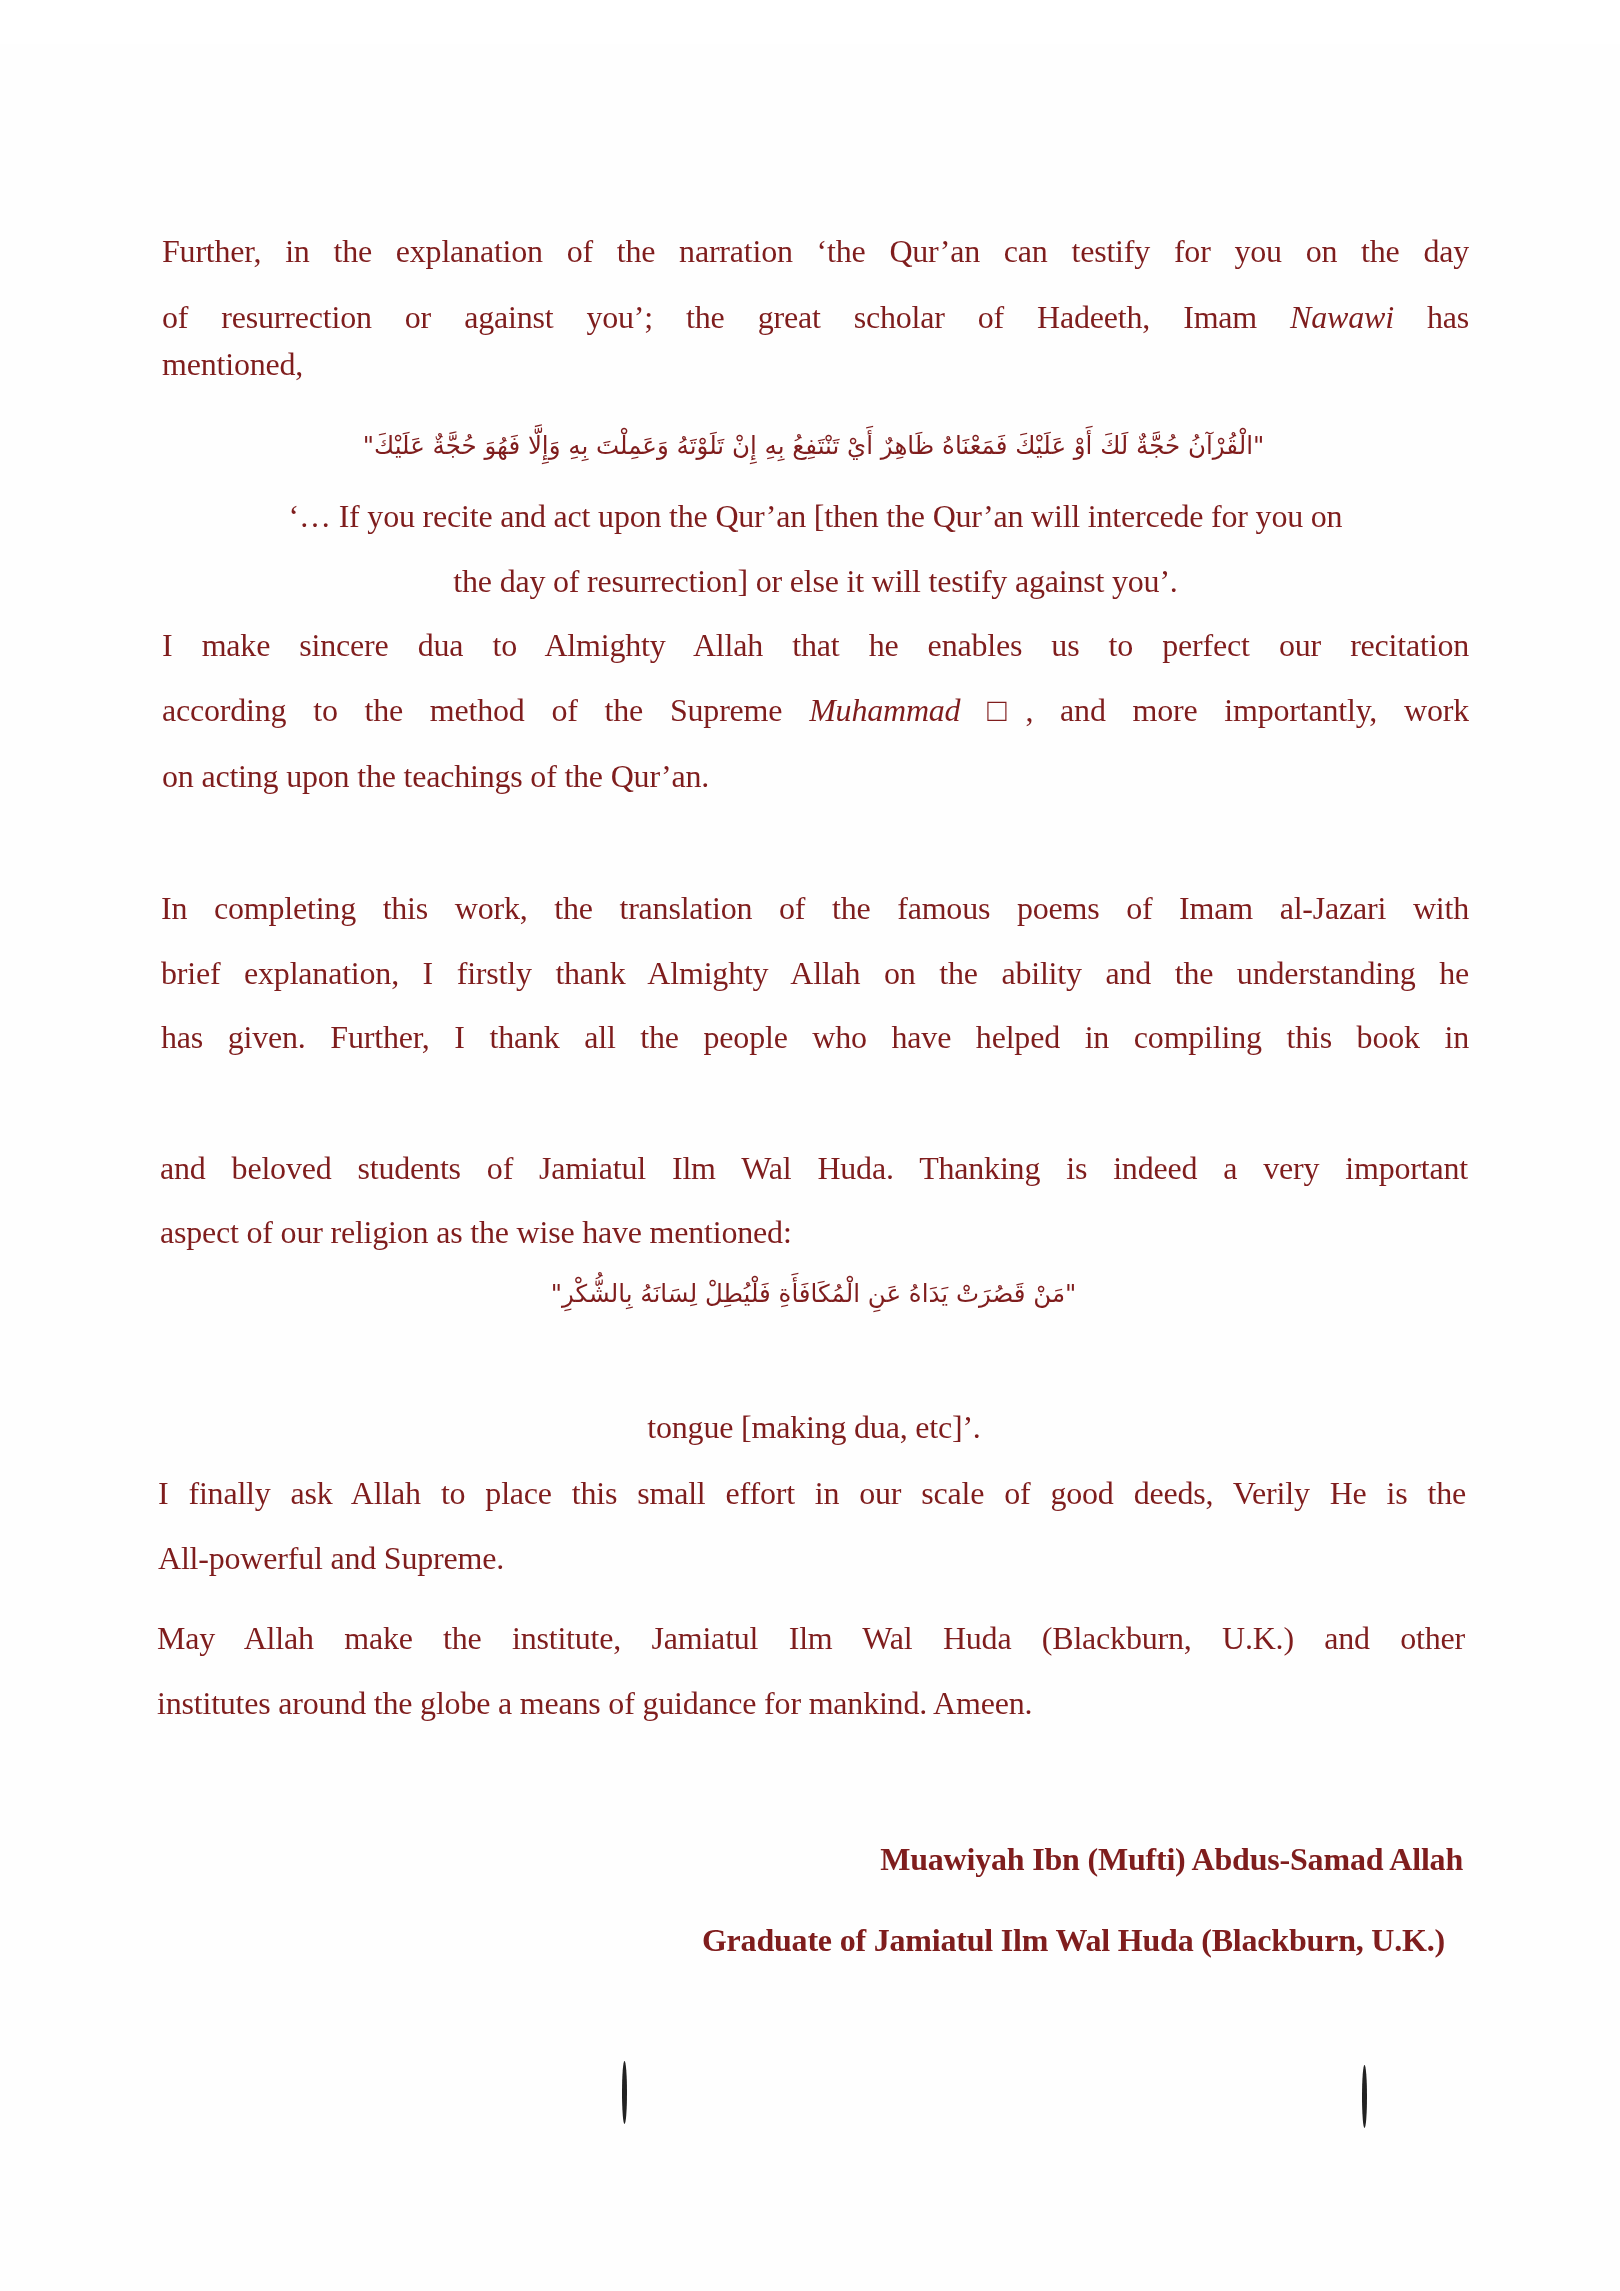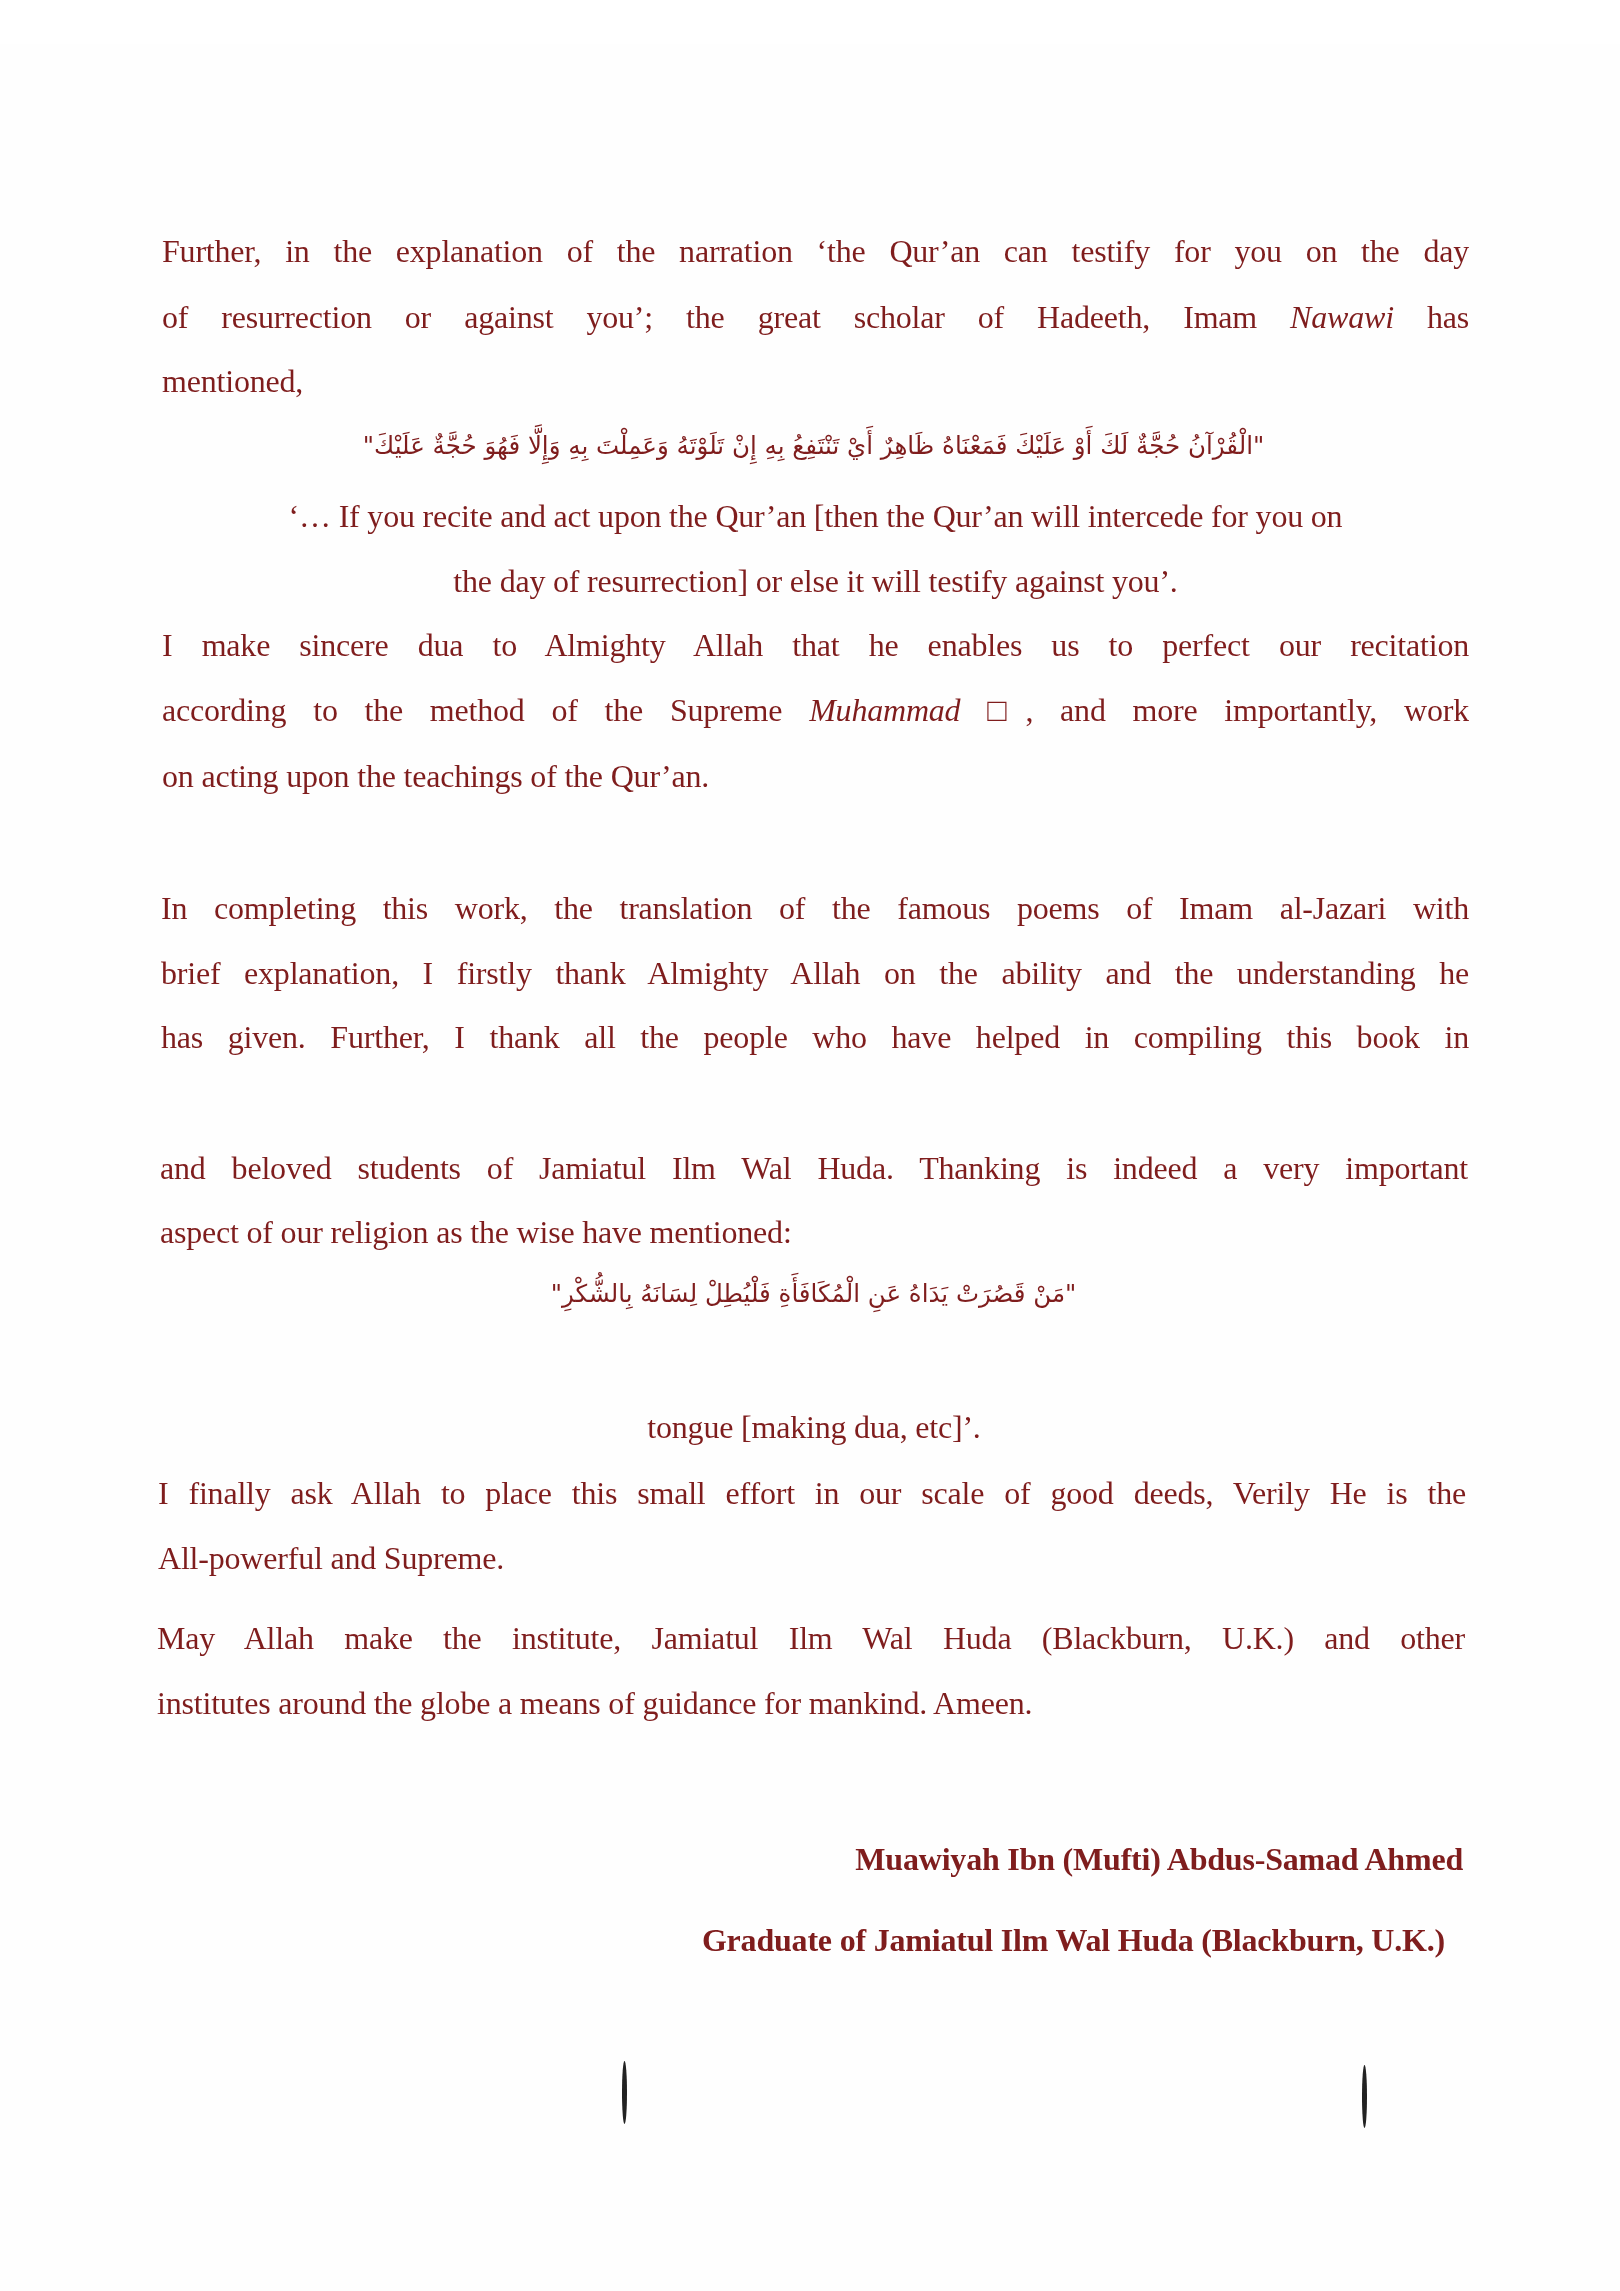--- a/index.html
+++ b/index.html
@@ -48,21 +48,21 @@
 <body>
 
 <div class="page">
 
   <div class="line just" style="left:162px; top:188px; width:1307px;">Further, in the explanation of the narration ‘the Qur’an can testify for you on the day</div>
   <div class="line just" style="left:162px; top:254px; width:1307px;">
     <span>of resurrection or against you’; the great scholar of Hadeeth, Imam</span>
     <i>Nawawi</i>
     <span>has</span>
   </div>
-  <div class="line" style="left:162px; top:318px;">mentioned,</div>
+  <div class="line" style="left:162px; top:301px;">mentioned,</div>
 
   <div class="ar" style="left:333px; top:382px; width:961px;">"الْقُرْآنُ حُجَّةٌ لَكَ أَوْ عَلَيْكَ فَمَعْنَاهُ ظَاهِرٌ أَيْ تَنْتَفِعُ بِهِ إِنْ تَلَوْتَهُ وَعَمِلْتَ بِهِ وَإِلَّا فَهُوَ حُجَّةٌ عَلَيْكَ"</div>
 
   <div class="line center" style="left:162px; top:453px; width:1307px;">‘… If you recite and act upon the Qur’an [then the Qur’an will intercede for you on</div>
   <div class="line center" style="left:162px; top:518px; width:1307px;">the day of resurrection] or else it will testify against you’.</div>
 
   <div class="line just" style="left:162px; top:582px; width:1307px;">I make sincere dua to Almighty Allah that he enables us to perfect our recitation</div>
   <div class="line just" style="left:162px; top:647px; width:1307px;">
     <span>according to the method of the Supreme</span>
     <i>Muhammad</i>
@@ -79,19 +79,19 @@
   <div class="ar" style="left:490px; top:1230px; width:647px;">"مَنْ قَصُرَتْ يَدَاهُ عَنِ الْمُكَافَأَةِ فَلْيُطِلْ لِسَانَهُ بِالشُّكْرِ"</div>
 
   <div class="line center" style="left:160px; top:1364px; width:1308px;">tongue [making dua, etc]’.</div>
 
   <div class="line just" style="left:158px; top:1430px; width:1308px;">I finally ask Allah to place this small effort in our scale of good deeds, Verily He is the</div>
   <div class="line" style="left:158px; top:1495px;">All-powerful and Supreme.</div>
 
   <div class="line just" style="left:157px; top:1575px; width:1308px;">May Allah make the institute, Jamiatul Ilm Wal Huda (Blackburn, U.K.) and other</div>
   <div class="line" style="left:157px; top:1640px;">institutes around the globe a means of guidance for mankind. Ameen.</div>
 
-  <div class="line bold right" style="left:549px; top:1796px; width:914px;">Muawiyah Ibn (Mufti) Abdus-Samad Ahmed</div>
+  <div class="line bold right" style="left:549px; top:1796px; width:914px;">Muawiyah Ibn (Mufti) Abdus-Samad Allah</div>
   <div class="line bold right" style="left:472px; top:1877px; width:973px;">Graduate of Jamiatul Ilm Wal Huda (Blackburn, U.K.)</div>
 
   <div class="mark" style="left:622px; top:2017px; height:63px;"></div>
   <div class="mark" style="left:1362px; top:2021px; height:63px;"></div>
 </div>
 
 
 </body></html>

